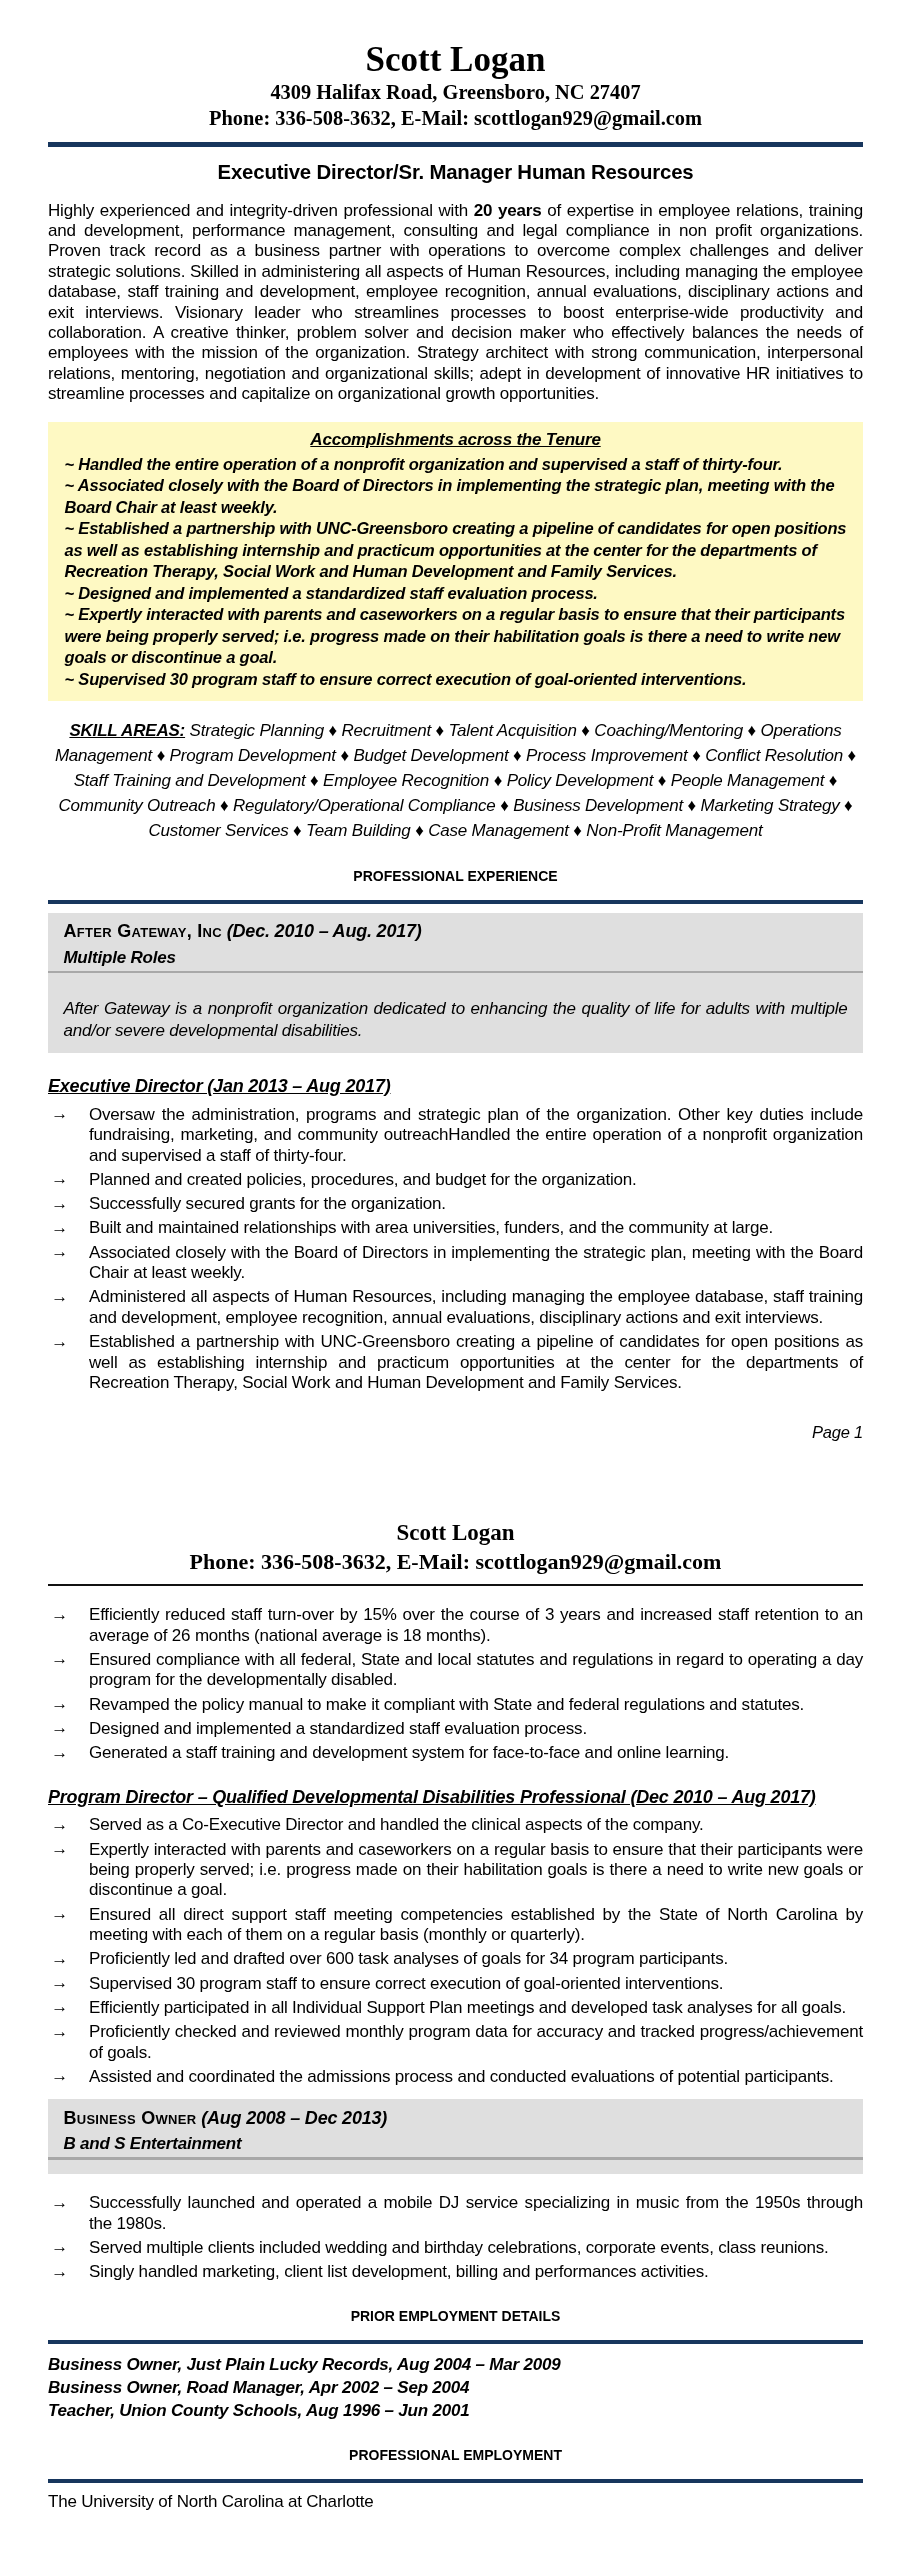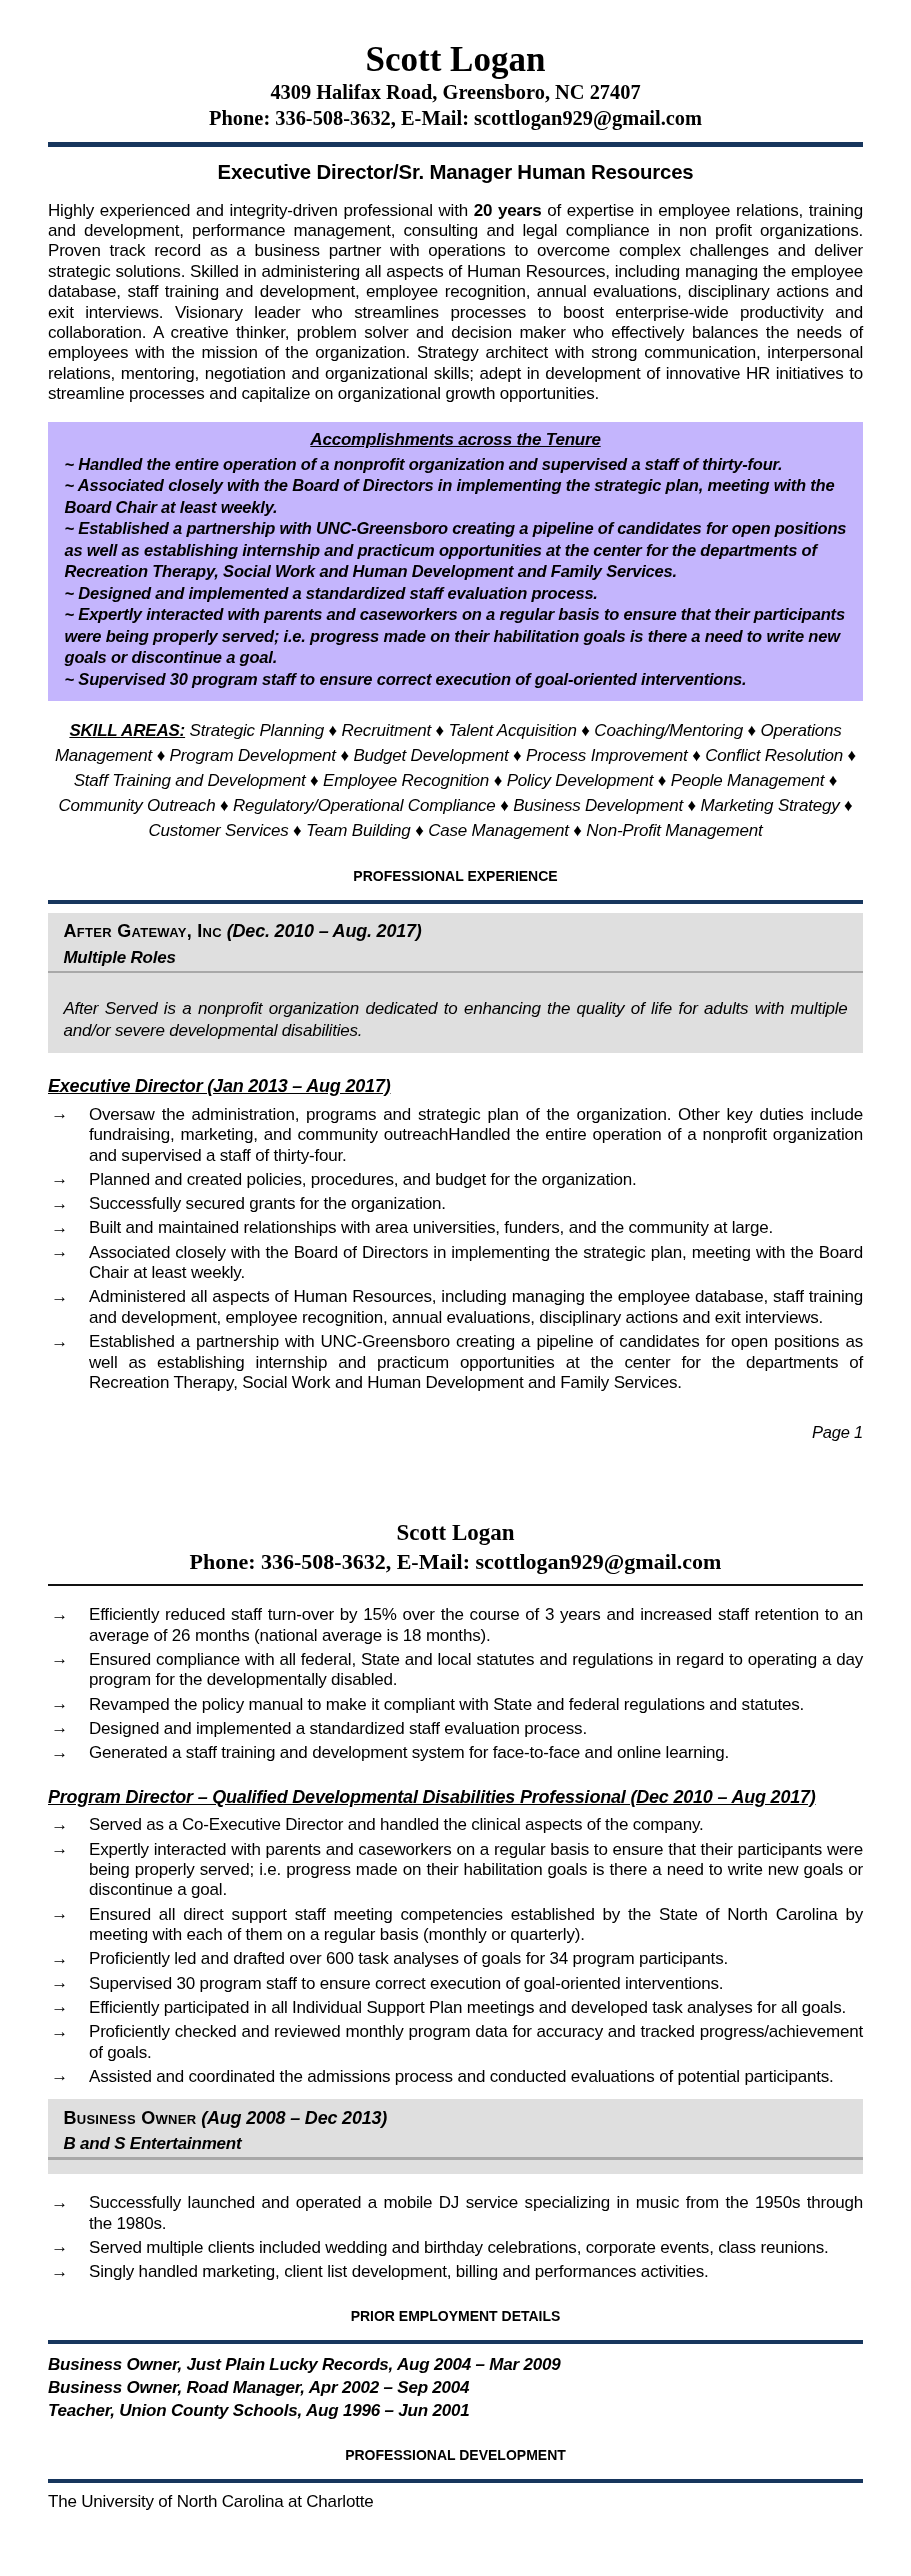--- a/index.html
+++ b/index.html
@@ -20,21 +20,21 @@
   .p1-addr, .p1-contact { font-size: 20.4px; font-weight: bold; text-align: center; line-height: 1.28; }
   .rule-navy-thick { height: 5px; background: #17365d; margin: 11px 0 0 0; }
   .rule-navy { height: 3.9px; background: #17365d; margin: 0 0 8.8px 0; }
   .rule-black-thin { height: 1.7px; background: #111111; margin: 8.8px 0 19px 0; }
 
   .h2-title { font-size: 20.4px; font-weight: bold; text-align: center; margin: 13.2px 0 6.6px 0; }
 
   .summary { font-size: 17px; line-height: 20.4px; text-align: justify; }
 
   
-  .acc-box { background: #c4b5fd; margin-top: 0; padding: 7.7px 16.5px 11px 16.5px; }
+  .acc-box { background: #fef9c3; margin-top: 0; padding: 7.7px 16.5px 11px 16.5px; }
   .acc-title { font-size: 17px; font-weight: bold; font-style: italic; text-decoration: underline; text-align: center; margin-bottom: 2.2px; line-height: 22px; }
   .acc-item { font-size: 16.5px; font-weight: bold; font-style: italic; text-align: left; line-height: 21.5px; }
 
   
   .skills { margin-top: 16.5px; font-size: 17px; line-height: 25px; font-style: italic; text-align: center; }
   .skills-label { font-weight: bold; text-decoration: underline; }
 
   .section-h { font-size: 14px; font-weight: bold; text-align: center; letter-spacing: 0; margin: 25px 0 16.5px 0; }
 
   
@@ -104,21 +104,21 @@
 
   <p class="skills"><span class="skills-label">SKILL AREAS:</span><span> Strategic Planning ♦ Recruitment ♦ Talent Acquisition ♦ Coaching/Mentoring ♦ Operations Management ♦ Program Development ♦ Budget Development ♦ Process Improvement ♦ Conflict Resolution ♦ Staff Training and Development ♦ Employee Recognition ♦ Policy Development ♦ People Management ♦ Community Outreach ♦ Regulatory/Operational Compliance ♦ Business Development ♦ Marketing Strategy ♦ Customer Services ♦ Team Building ♦ Case Management ♦ Non-Profit Management</span></p>
 
   <h3 class="section-h">PROFESSIONAL EXPERIENCE</h3>
   <div class="rule-navy"></div>
 
   <section class="job-box">
     <div class="job-head"><span class="company">After Gateway, Inc</span> <span class="job-dates">(Dec. 2010 – Aug. 2017)</span></div>
     <div class="job-sub">Multiple Roles</div>
     <div class="job-divider"></div>
-    <p class="job-desc">After Served is a nonprofit organization dedicated to enhancing the quality of life for adults with multiple and/or severe developmental disabilities.</p>
+    <p class="job-desc">After Gateway is a nonprofit organization dedicated to enhancing the quality of life for adults with multiple and/or severe developmental disabilities.</p>
   </section>
 
   <h4 class="role-h">Executive Director (Jan 2013 – Aug 2017)</h4>
 
   <ul class="blist">
 
       <li><span class="marker">→</span><span>Oversaw the administration, programs and strategic plan of the organization. Other key duties include fundraising, marketing, and community outreachHandled the entire operation of a nonprofit organization and supervised a staff of thirty-four.</span></li>
 
       <li><span class="marker">→</span><span>Planned and created policies, procedures, and budget for the organization.</span></li>
 
@@ -201,19 +201,19 @@
 
   <div>
 
       <div class="prior-line">Business Owner, Just Plain Lucky Records, Aug 2004 – Mar 2009</div>
 
       <div class="prior-line">Business Owner, Road Manager, Apr 2002 – Sep 2004</div>
 
       <div class="prior-line">Teacher, Union County Schools, Aug 1996 – Jun 2001</div>
     </div>
 
-  <h3 class="section-h">PROFESSIONAL DEVELOPMENT</h3>
+  <h3 class="section-h">PROFESSIONAL EMPLOYMENT</h3>
   <div class="rule-navy"></div>
 
   <div class="school">The University of North Carolina at Charlotte</div>
 
 </div>
 
 
 </body></html>

